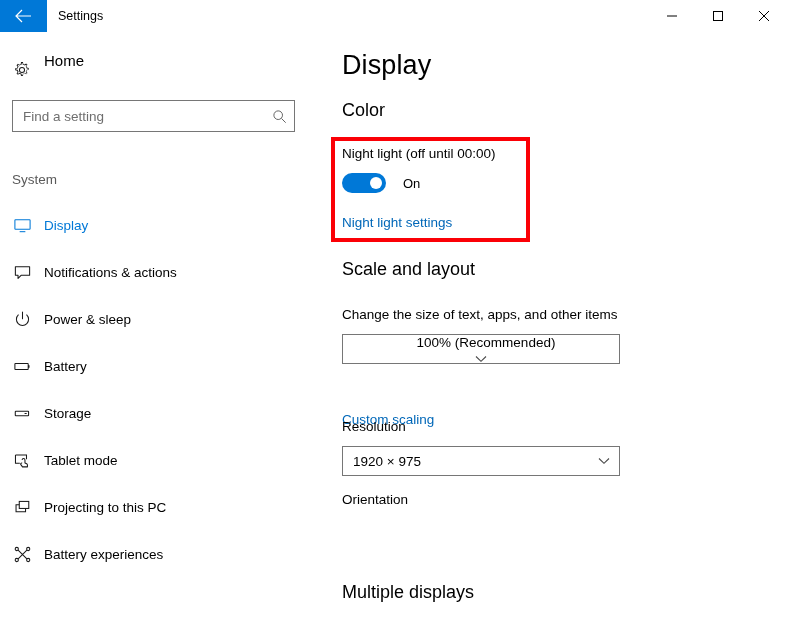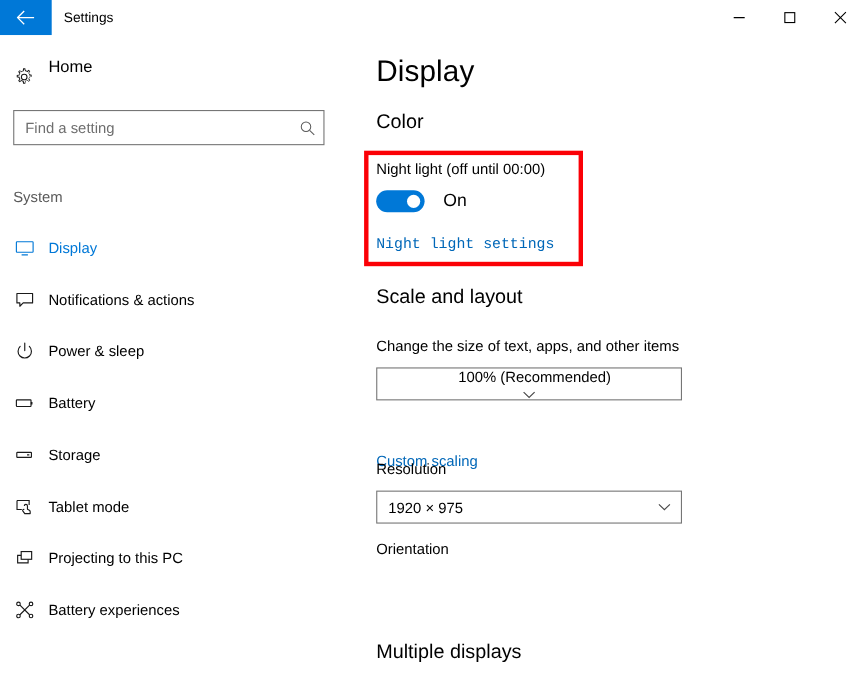--- a/index.html
+++ b/index.html
@@ -207,32 +207,32 @@
   }
   .toggle .knob {
     position: absolute;
     right: 4px; top: 4px;
     width: 12px; height: 12px;
     border-radius: 50%;
     background: #ffffff;
   }
   .toggle-state {
     margin-left: 17px;
-    font-size: 16px;
+    font-size: 13px;
     color: #000000;
   }
   .link {
     color: #0067b8;
     font-size: 13.5px;
     cursor: pointer;
     white-space: nowrap;
   }
   .nightlight-link {
     position: absolute;
-    left: 12px; top: 183px; font-family: Liberation Mono, monospace;
+    left: 12px; top: 183px;
   }
 
   .field-label {
     position: absolute;
     left: 12px;
     font-size: 13.5px;
     color: #000000;
     white-space: nowrap;
   }
   .lbl-scale { top: 275px; }

